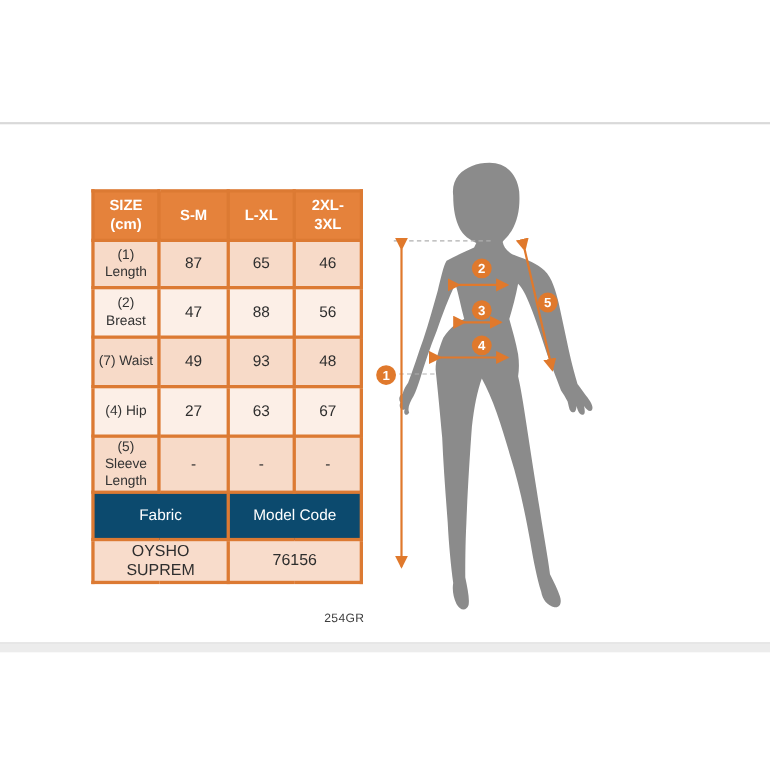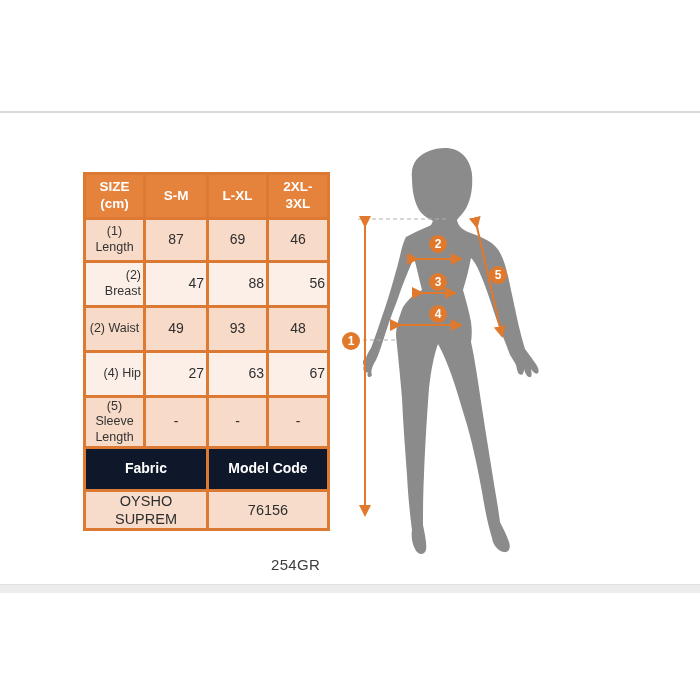--- a/index.html
+++ b/index.html
@@ -16,27 +16,27 @@
     border-collapse:collapse;table-layout:fixed;
   }
   table.size td,table.size th{
     border:3px solid #dc7a33;text-align:center;vertical-align:middle;
     padding:0 2px;white-space:pre-line;line-height:1.25;
   }
   th.hdr{background:#e5823b;color:#ffffff;font-weight:bold;font-size:13.5px;}
   td.lbl{font-size:12.5px;color:#333;}
   td.val{font-size:14px;color:#2e2e2e;}
   tr.rowA td{background:#f7dac8;}
-  tr.rowB td{background:#fcefe7;text-align:right;}
-  tr.info-hdr th{background:#0f172a;color:#fff;font-weight:bold;font-size:14px;height:40px;}
+  tr.rowB td{background:#fcefe7;}
+  tr.info-hdr th{background:#0c4a6e;color:#fff;font-weight:normal;font-size:14px;height:40px;}
   tr.info-val td{background:#f8dccb;font-size:14.5px;color:#2e2e2e;height:35px;}
 
   .caption{
-    position:absolute;left:271px;top:556px;width:60px;
-    font-size:15px;color:#3d3d3d;letter-spacing:.3px;
+    position:absolute;left:283px;top:556px;width:60px;text-align:center;
+    font-size:11px;color:#3d3d3d;letter-spacing:.3px;
   }
 
   
   #figure-svg{position:absolute;left:330px;top:140px;width:230px;height:420px;}
   .marker{
     position:absolute;width:18px;height:18px;border-radius:50%;
     background:#e0792c;color:#fff;font-size:12px;font-weight:bold;
     text-align:center;line-height:18px;
   }
 </style>
@@ -61,31 +61,31 @@
 (cm)</th>
       <th class="hdr">S-M</th>
       <th class="hdr">L-XL</th>
       <th class="hdr">2XL-
 3XL</th>
     </tr>
     <tr class="rowA" style="height:43px">
       <td class="lbl">(1)
 Length</td>
       <td class="val">87</td>
-      <td class="val">69</td>
+      <td class="val">65</td>
       <td class="val">46</td>
     </tr>
     <tr class="rowB" style="height:45px">
       <td class="lbl">(2) Breast</td>
       <td class="val">47</td>
       <td class="val">88</td>
       <td class="val">56</td>
     </tr>
     <tr class="rowA" style="height:45px">
-      <td class="lbl">(2) Waist</td>
+      <td class="lbl">(7) Waist</td>
       <td class="val">49</td>
       <td class="val">93</td>
       <td class="val">48</td>
     </tr>
     <tr class="rowB" style="height:45px">
       <td class="lbl">(4) Hip</td>
       <td class="val">27</td>
       <td class="val">63</td>
       <td class="val">67</td>
     </tr>

